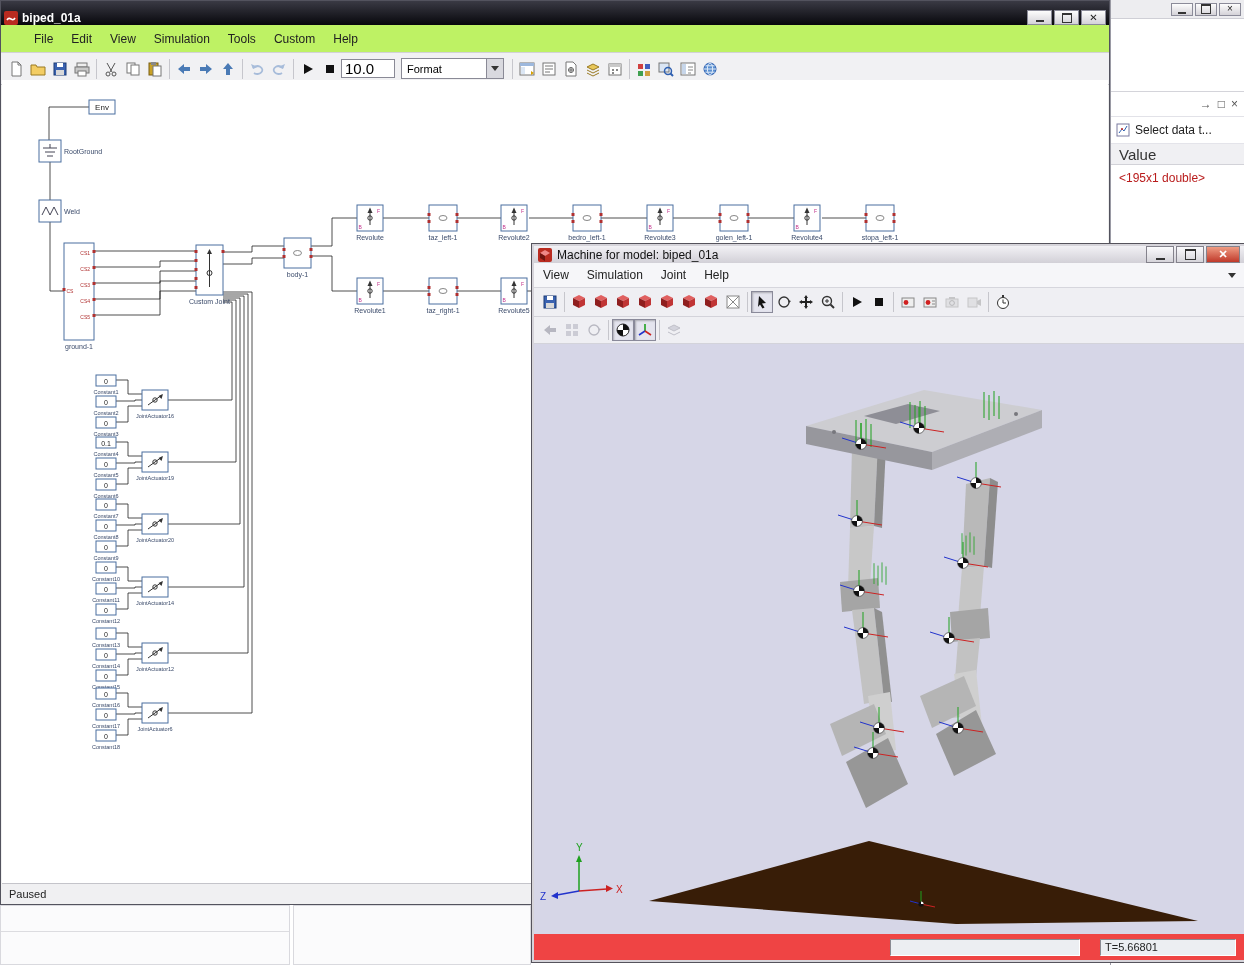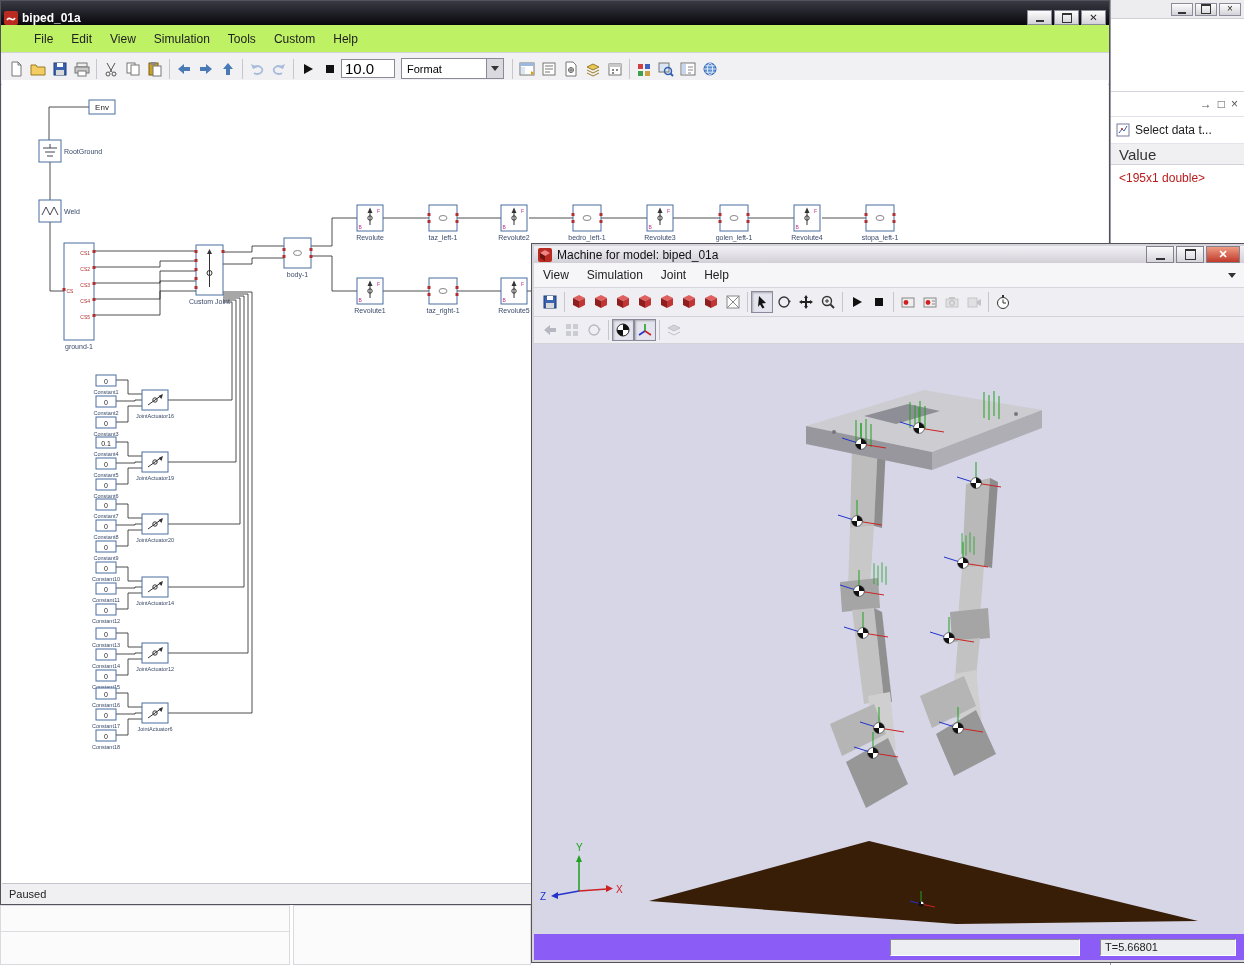--- a/index.html
+++ b/index.html
@@ -68,21 +68,21 @@
          font-size:11px;color:#222;box-sizing:border-box;}
   .mwbtn.close{width:34px;background:linear-gradient(#ef9c83,#c0392a);color:#fff;font-weight:bold;}
   #m-menu{height:24px;background:#f6f6f9;border-bottom:1px solid #d6d6dd;display:flex;
           align-items:center;font-size:12px;flex:0 0 auto;}
   #m-menu .chev{margin-left:auto;margin-right:8px;}
   .m-tb{background:#efeff3;border-bottom:1px solid #d3d3da;display:flex;align-items:center;
         padding:0 5px;flex:0 0 auto;}
   #m-tb1{height:28px;} #m-tb2{height:26px;}
   #m-view{flex:1 1 auto;background:#d6d6e7;position:relative;overflow:hidden;}
   #m-view svg{display:block;}
-  #m-status{height:26px;background:#8b5cf6;display:flex;align-items:center;justify-content:flex-end;
+  #m-status{height:26px;background:#ef4444;display:flex;align-items:center;justify-content:flex-end;
             gap:20px;padding-right:8px;flex:0 0 auto;}
   .sunken{height:17px;border:1px solid;border-color:#8a8a92 #ffffff #ffffff #8a8a92;background:#eceef2;
           font-size:11px;color:#222;display:flex;align-items:center;padding:0 4px;box-sizing:border-box;}
   #m-tbox1{width:190px;} #m-tbox2{width:136px;}
 
   
   .scrap{background:#fbfbfc;border:1px solid #d9d9de;box-sizing:border-box;}
   .appicon{width:14px;height:14px;flex:0 0 auto;}
 </style>
 </head>

